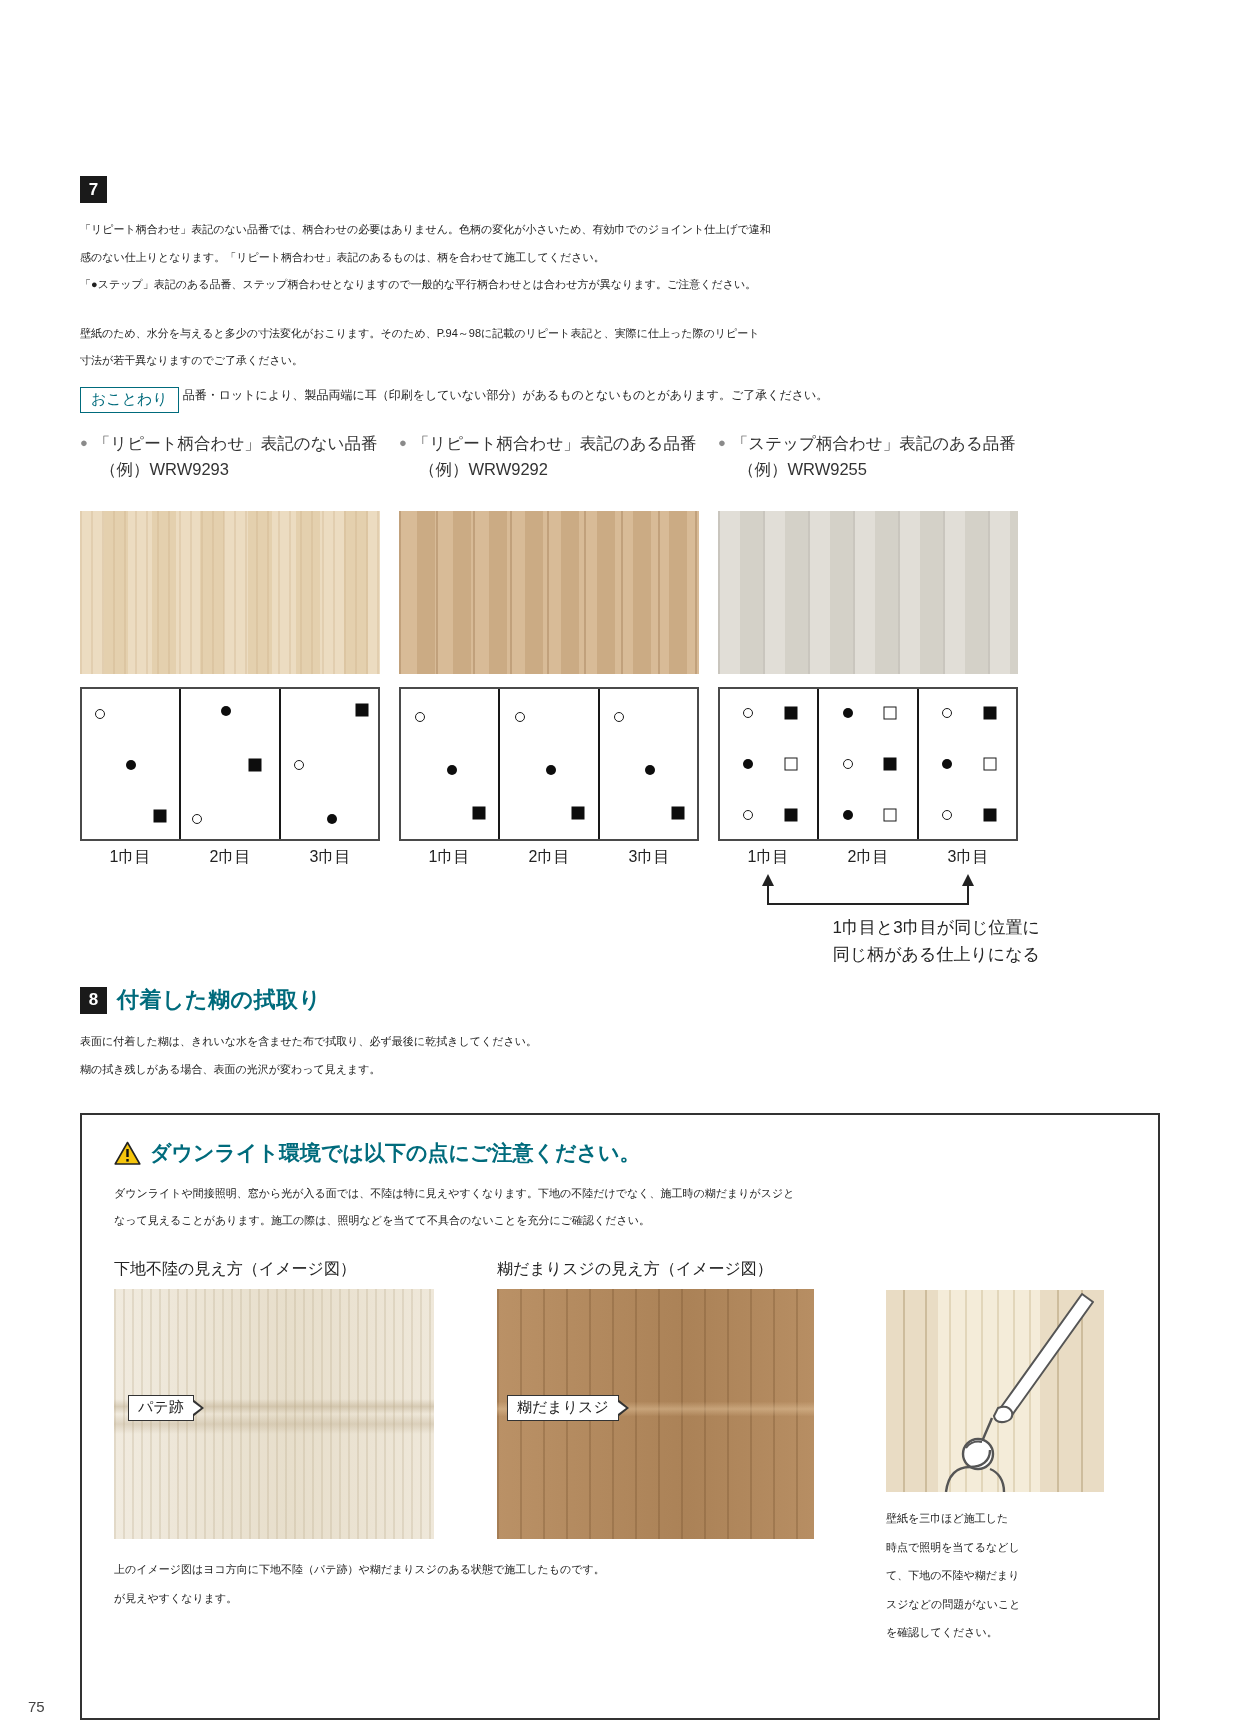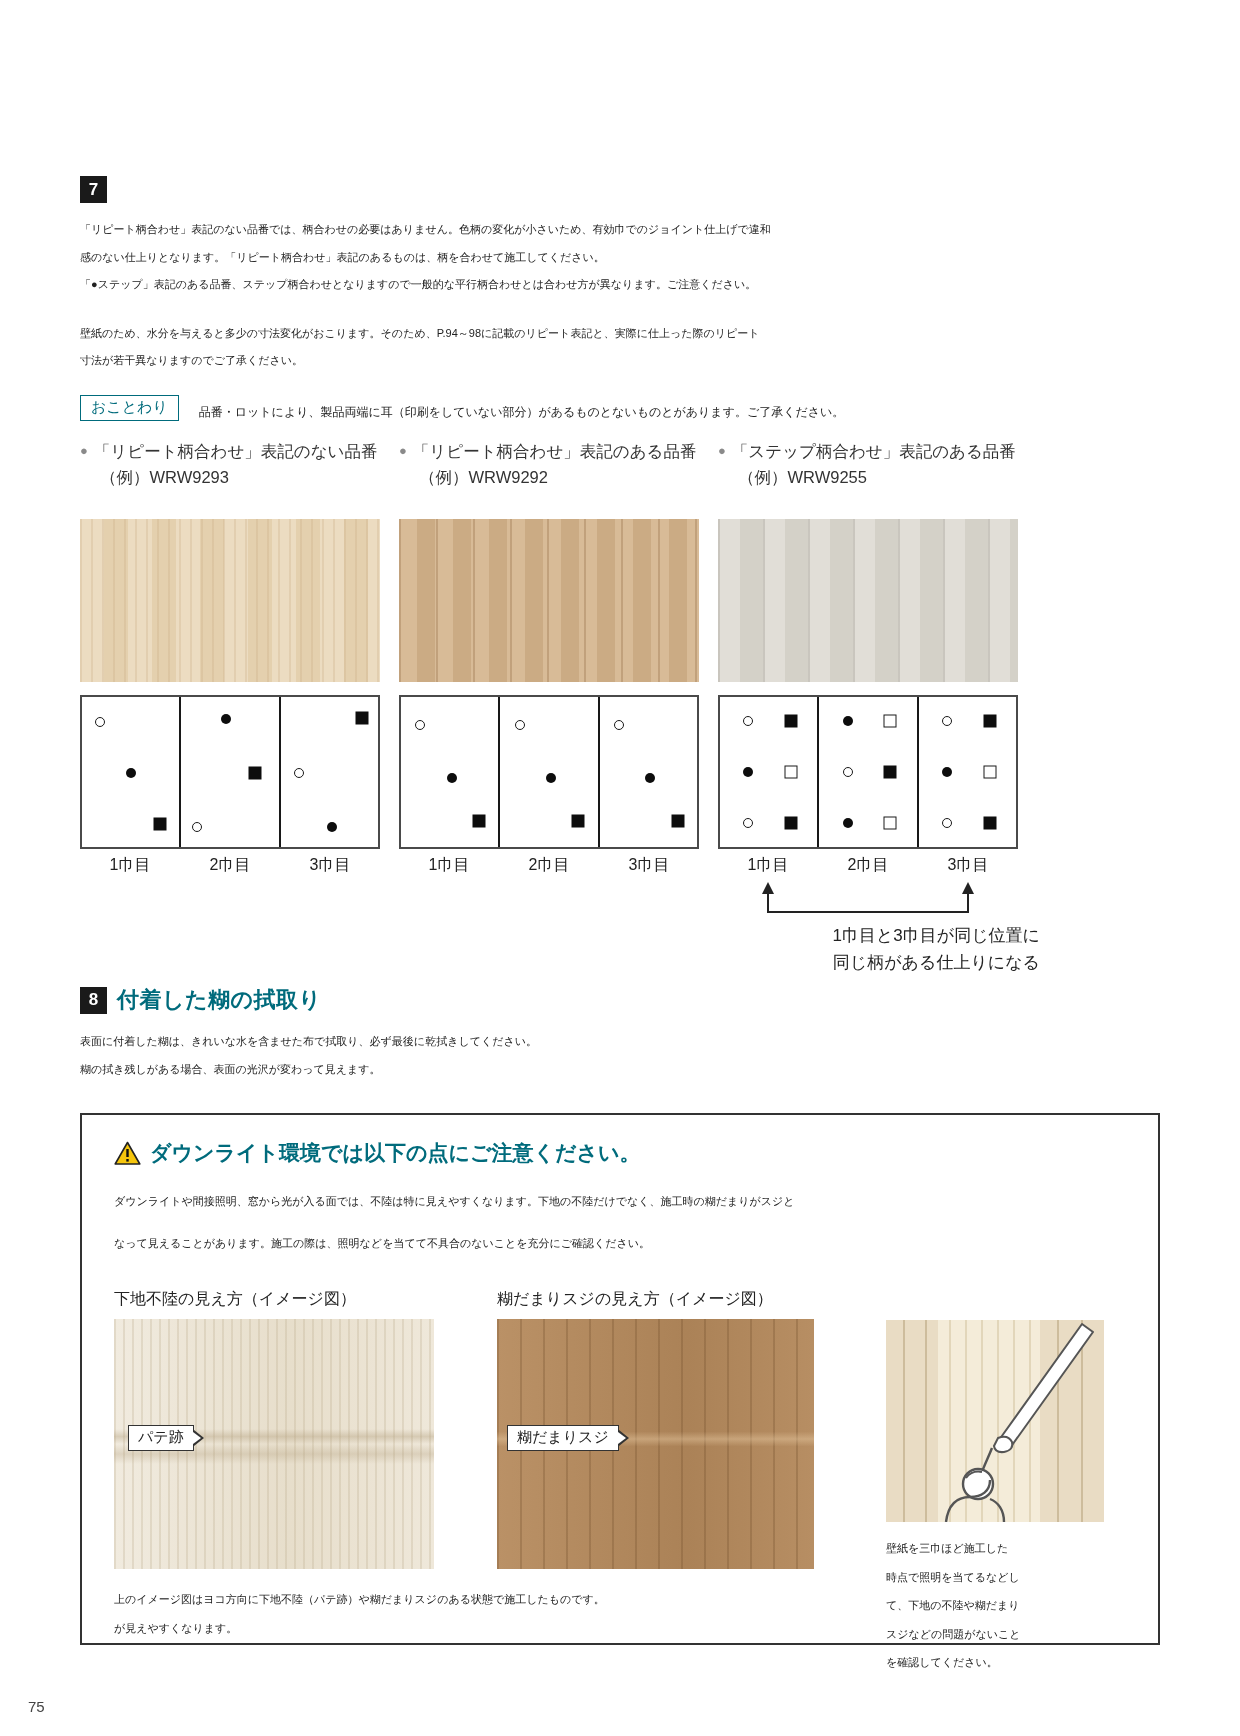--- a/index.html
+++ b/index.html
@@ -14,21 +14,21 @@
     display:inline-flex; align-items:center; justify-content:center;
     width:27px; height:27px; background:#1a1a1a; color:#fff;
     font-size:17px; font-weight:bold; flex:0 0 auto;
   }
   .sec-title { font-size:22px; font-weight:bold; color:#006b7c; letter-spacing:.5px; }
   
   .sec7 { position:absolute; top:176px; left:80px; width:1085px; }
   .body-line { font-size:11px; line-height:27.5px; color:#222; }
   .para1 { margin-top:13px; }
   .para2 { margin-top:21px; }
-  .note-row { margin-top:20px; display:flex; align-items:flex-end; gap:20px; }
+  .note-row { margin-top:12px; display:flex; align-items:flex-start; gap:4px; }
   .note-label {
     border:1.5px solid #006b7c; color:#006b7c; font-size:15px;
     padding:2px 10px 3px; white-space:nowrap;
   }
   .note-text { font-size:12px; color:#222; }
   
   .examples { display:flex; margin-top:17px; }
   .excol { width:300px; position:relative; }
   .excol + .excol { margin-left:19px; }
   .ex-label { font-size:16.5px; line-height:26px; color:#333; display:flex; gap:6px; }
@@ -63,28 +63,28 @@
   .sym.so { width:13px; height:13px; border:1.8px solid #1a1a1a; background:#fff; }
   .width-labels { display:flex; margin-top:6px; }
   .width-labels span { flex:1 1 0; text-align:center; font-size:16px; color:#222; }
   .step-bracket { display:block; margin-top:2px; }
   .step-note { margin-left:62px; width:260px; text-align:right; font-size:17px; line-height:27px; color:#222; margin-top:2px; }
   
   .sec8 { position:absolute; top:985px; left:80px; width:1085px; }
   .sec8 .para { margin-top:13px; }
   
   .warnbox {
-    position:absolute; top:1113px; left:80px; width:1080px; height:532px;
+    position:absolute; top:1113px; left:80px; width:1080px; height:607px;
     border:2px solid #333; box-sizing:border-box; padding:24px 30px 16px 32px;
   }
   .wb-titlerow { display:flex; align-items:center; gap:9px; }
   .wb-title { font-size:21px; font-weight:bold; color:#006b7c; }
   .warn-icon { flex:0 0 auto; }
   .wb-body { margin-top:13px; }
-  .wb-body .body-line { line-height:42px; }
+  .wb-body .body-line { line-height:27px; }
   .wb-row { display:flex; margin-top:25px; }
   .wb-main { width:700px; }
   .wb-cols { display:flex; }
   .wb-col1 { width:320px; margin-right:63px; position:relative; }
   .wb-col2 { width:317px; position:relative; }
   .wb-caption { font-size:16px; color:#222; }
   .imgbox { margin-top:9px; height:250px; }
   .img-putty {
     background:
       linear-gradient(180deg, rgba(255,255,255,0) 44%, rgba(175,155,120,.38) 47%, rgba(255,255,255,0) 50%, rgba(175,155,120,.30) 54%, rgba(255,255,255,0) 58%),

